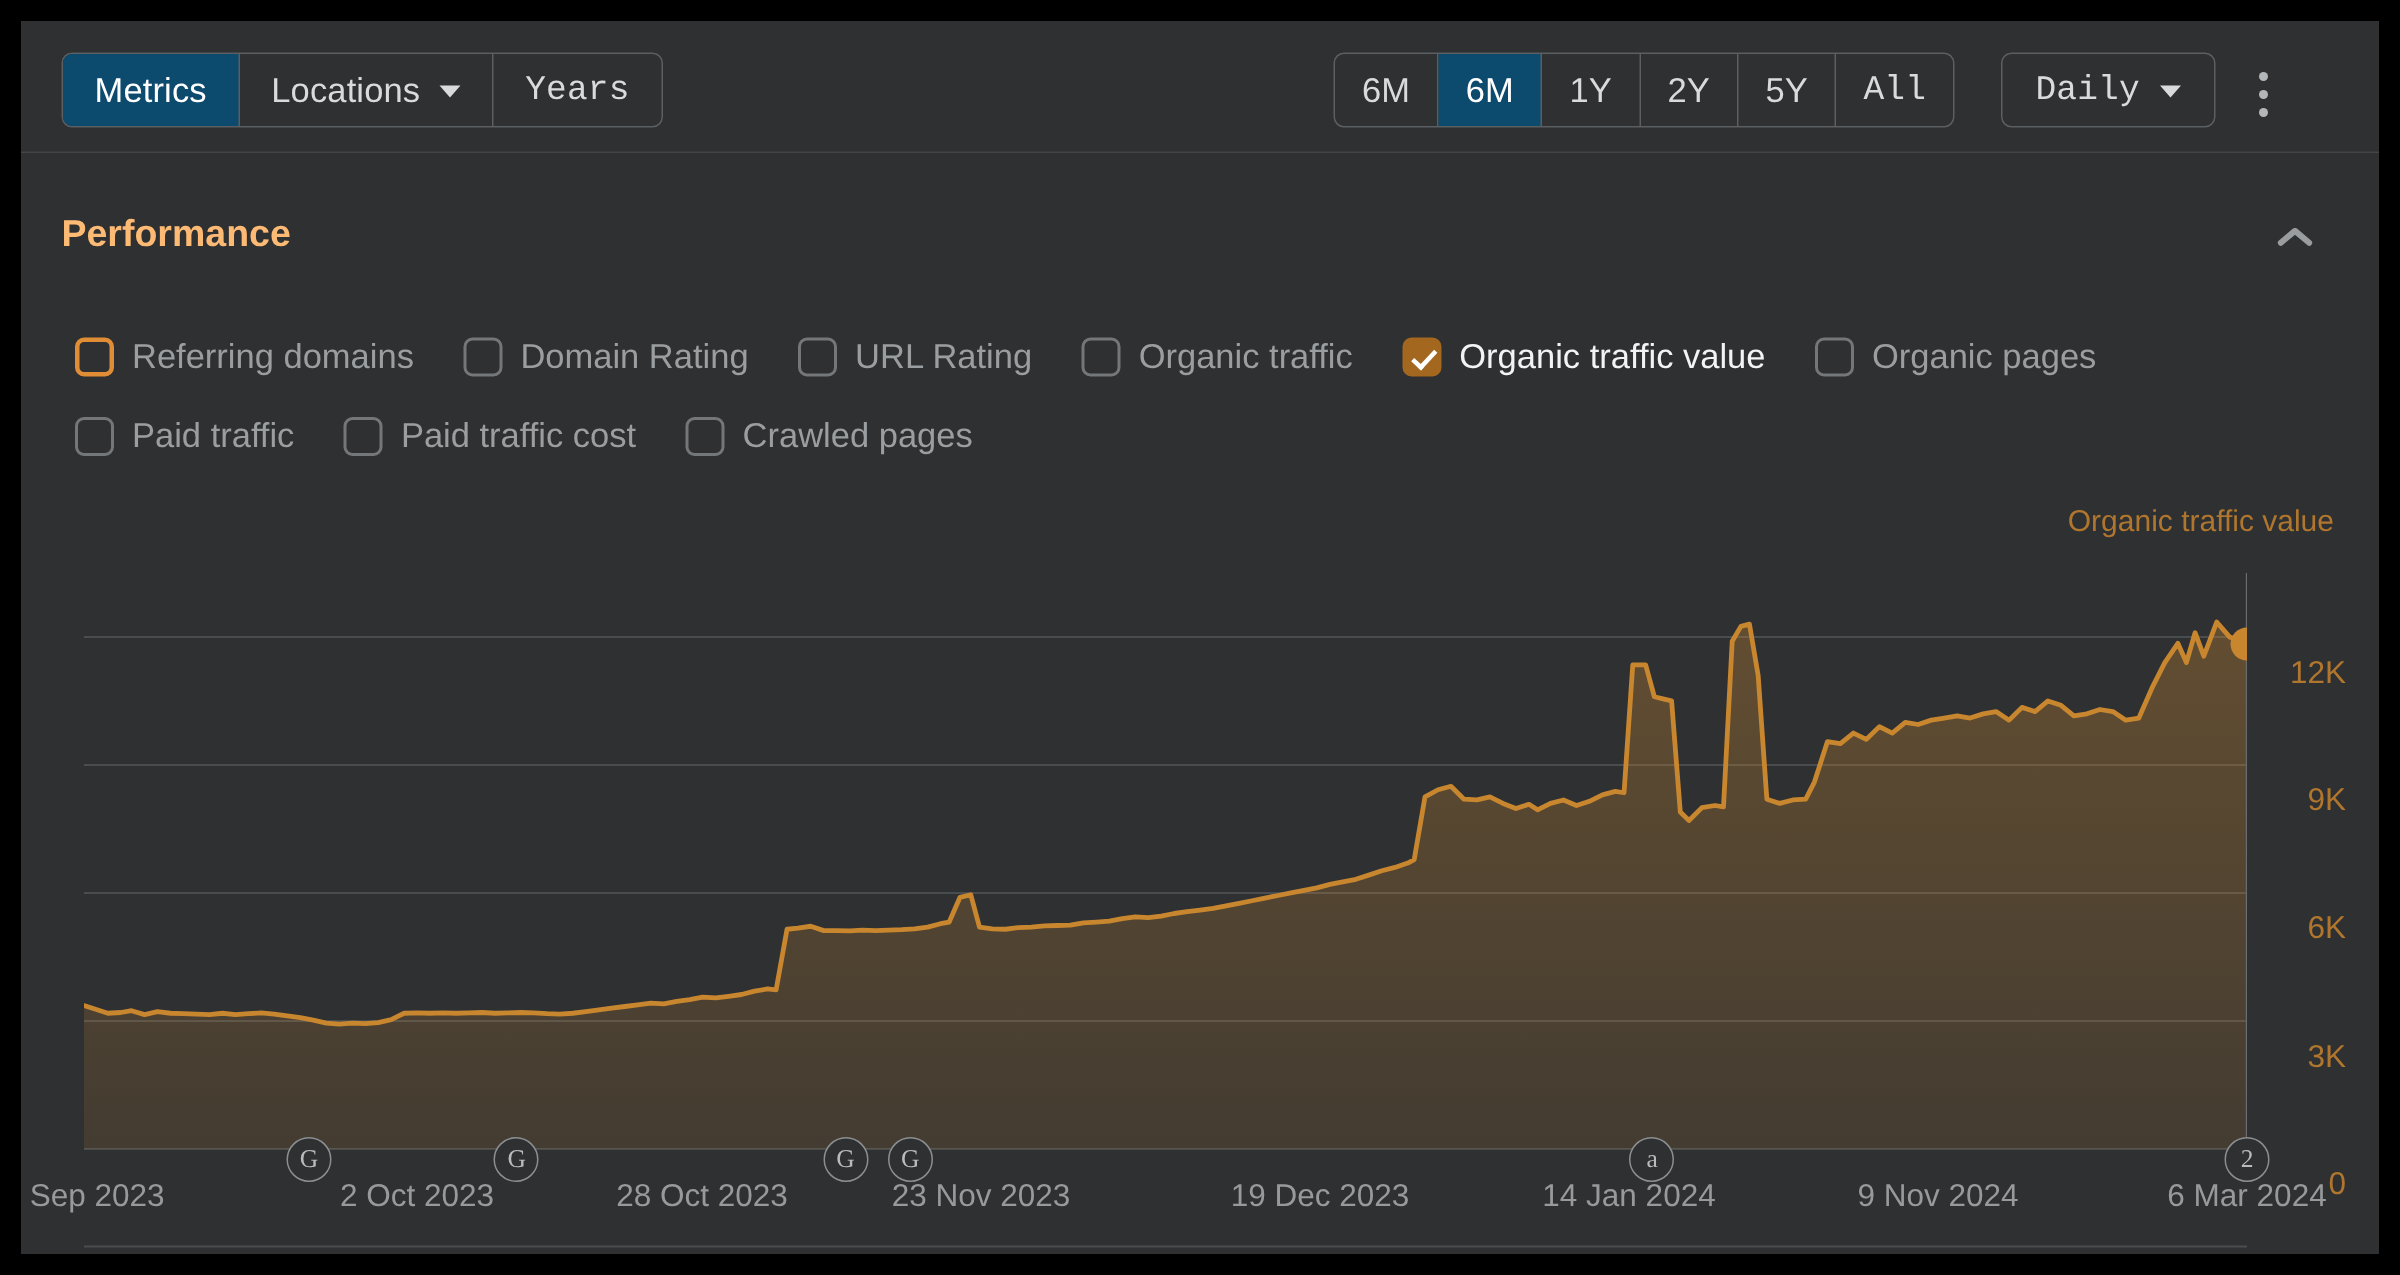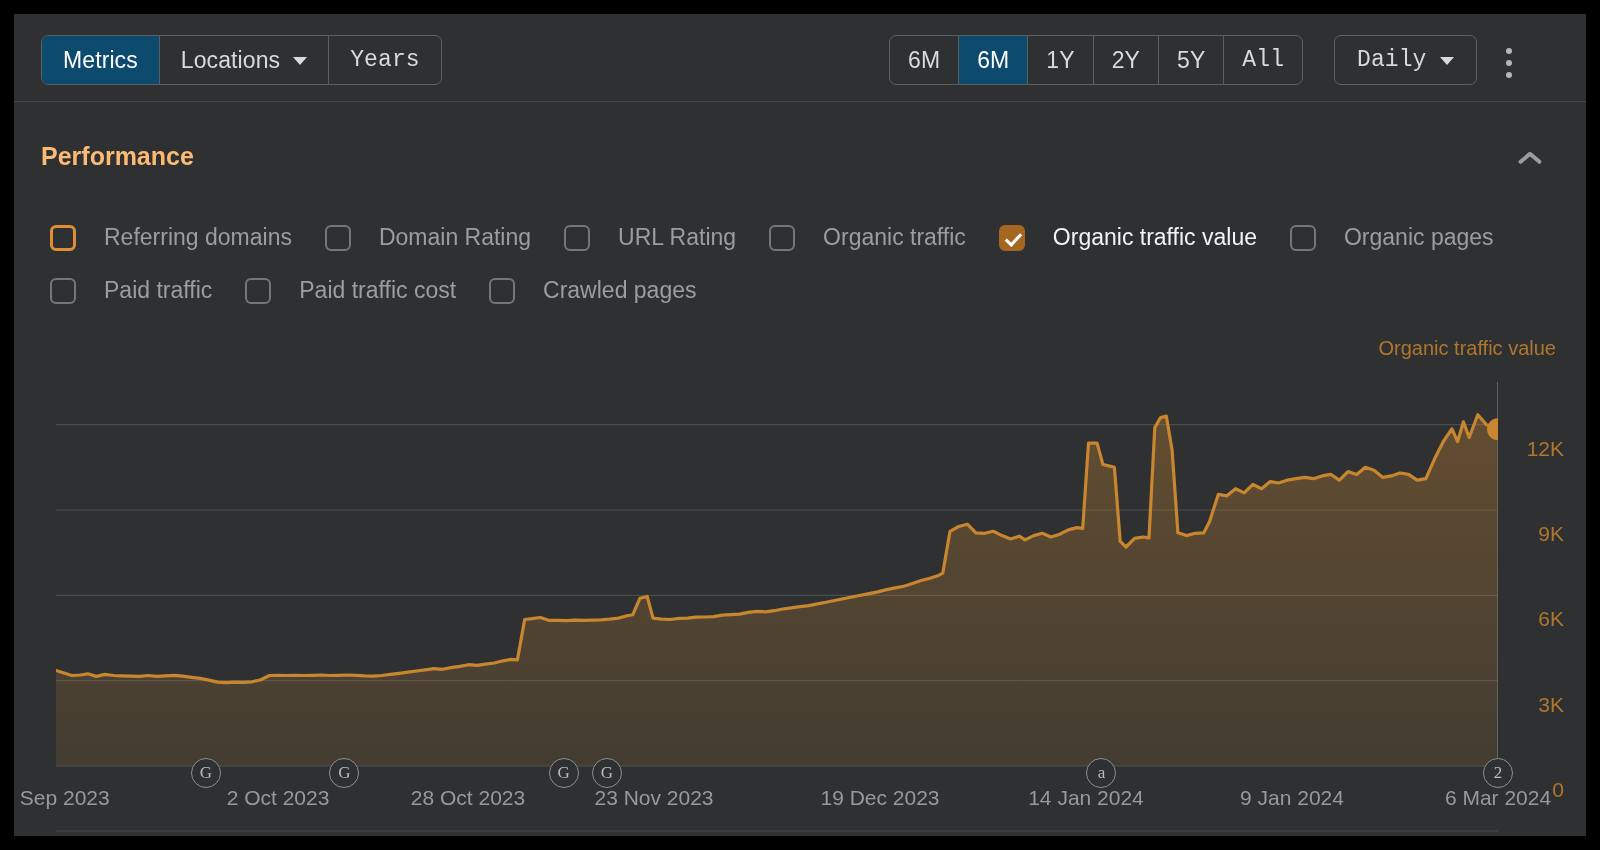--- a/index.html
+++ b/index.html
@@ -92,21 +92,21 @@
     width: 16px; height: 3.5px; background: #9a9d9f; border-radius: 2px;
   }
   #chevron-up::before { left: 0; transform: rotate(-40deg); }
   #chevron-up::after  { left: 10px; transform: rotate(40deg); }
 
   
   .metric-row { position: absolute; left: 36px; display: flex; align-items: center; }
   #metric-row-1 { top: 210px; }
   #metric-row-2 { top: 263px; }
   .metric {
-    display: flex; align-items: center; gap: 28px;
+    display: flex; align-items: center; gap: 12px;
     margin-right: 33px;
     cursor: pointer;
   }
   .cbox {
     width: 26px; height: 26px;
     border: 2px solid #747779;
     border-radius: 6px;
     box-sizing: border-box;
     background: transparent;
     flex: 0 0 auto;
@@ -298,21 +298,21 @@
         <div class="ylabel" style="top: 112.667px;">12K</div>
       </div>
 
     <div id="xaxis-labels">
         <div class="xlabel" style="left: 42px;">6 Sep 2023</div>
         <div class="xlabel" style="left: 264px;">2 Oct 2023</div>
         <div class="xlabel" style="left: 454px;">28 Oct 2023</div>
         <div class="xlabel" style="left: 640px;">23 Nov 2023</div>
         <div class="xlabel" style="left: 866px;">19 Dec 2023</div>
         <div class="xlabel" style="left: 1072px;">14 Jan 2024</div>
-        <div class="xlabel" style="left: 1278px;">9 Jan 2024</div>
+        <div class="xlabel" style="left: 1278px;">9 Nov 2024</div>
         <div class="xlabel" style="left: 1484px;">6 Mar 2024</div>
       </div>
     <div id="evmarks">
         <div class="evmark" style="left: 191.968px;">G</div>
         <div class="evmark" style="left: 330.4px;">G</div>
         <div class="evmark" style="left: 549.584px;">G</div>
         <div class="evmark" style="left: 592.844px;">G</div>
         <div class="evmark" style="left: 1087.45px;">a</div>
         <div class="evmark" style="left: 1484px;">2</div>
       </div>

